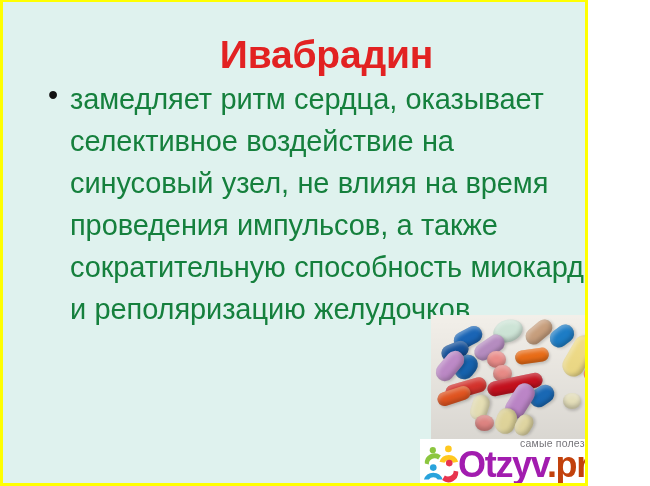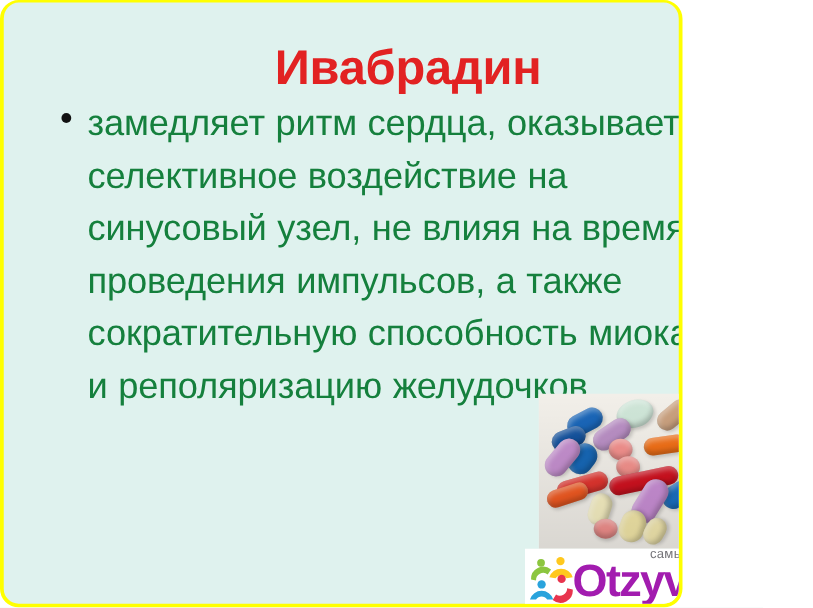--- a/index.html
+++ b/index.html
@@ -6,30 +6,29 @@
     margin: 0;
     padding: 0;
     background: #ffffff;
   }
   body {
     font-family: "Liberation Sans", sans-serif;
   }
 
   #slide {
     position: relative;
-    width: 546px;
+    width: 588px;
     height: 486px;
     overflow: hidden;
     background: #dff2ee;
     box-sizing: border-box;
     border-left: 3px solid #ffff00;
     border-right: 3px solid #ffff00;
     border-top: 2px solid #ffff00;
     border-bottom: 3px solid #ffff00;
-    border-radius: 15px;
   }
 
   
   #slide-title {
     position: absolute;
     top: 33px;
     left: 0;
     width: 647px;
     text-align: center;
     font-size: 39px;

